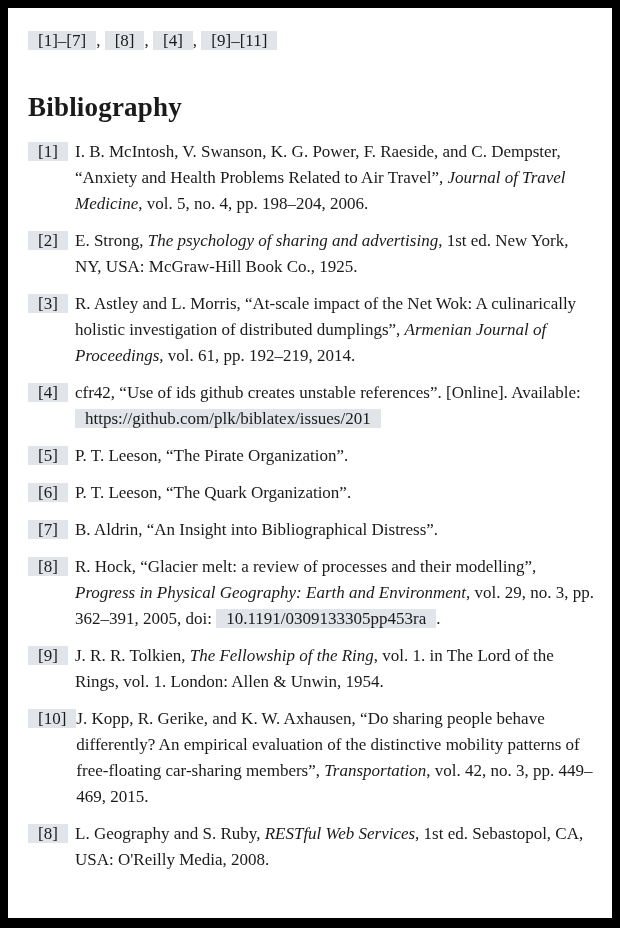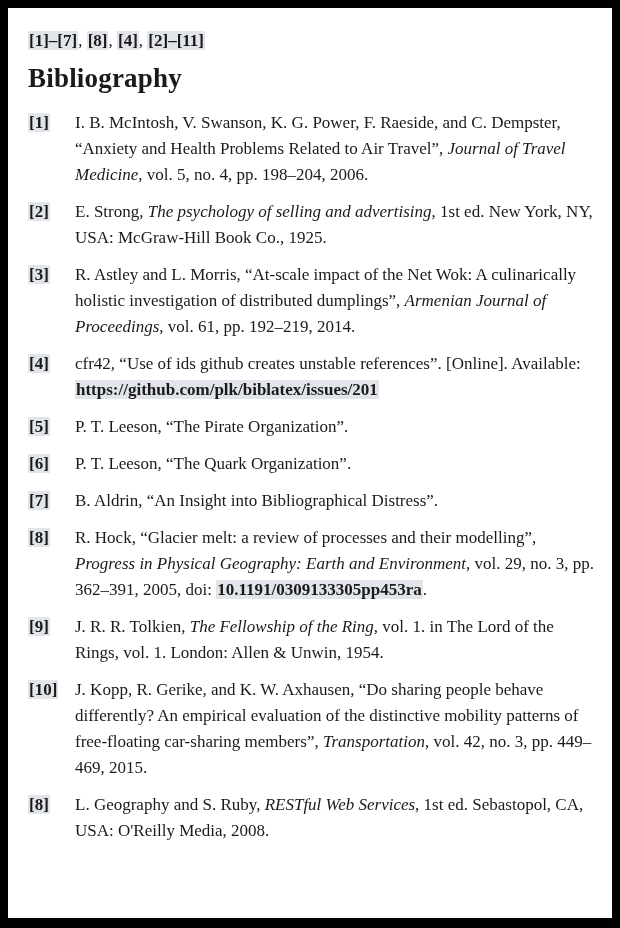--- a/index.html
+++ b/index.html
@@ -24,29 +24,28 @@
     font-family: "Liberation Serif", serif;
     color: var(--text, #1a1a1a);
     font-size: 17px;
     line-height: 26px;
   }
   .cite-line {
     white-space: nowrap;
   }
   .hl {
     background: var(--hl, #e1e4e8);
-    padding: 0 1px;
-    font-weight: bold;
+    padding: 0 10px;
   }
   h1.bib-heading {
     font-family: "Liberation Serif", serif;
     font-size: 27px;
     line-height: 32px;
     font-weight: 700;
-    margin: 8px 0 16px 0;
+    margin: 37px 0 16px 0;
     letter-spacing: 0.2px;
   }
   .entries {
     margin: 0;
   }
   .entry {
     display: flex;
     align-items: flex-start;
     margin: 0 0 11px 0;
   }
@@ -60,32 +59,32 @@
   em {
     font-style: italic;
   }
 </style>
 </head>
 <body>
 
 <div class="frame">
   <div class="page">
 
-    <div class="cite-line"><span class="hl">[1]–[7]</span><span>, </span><span class="hl">[8]</span><span>, </span><span class="hl">[4]</span><span>, </span><span class="hl">[2]–[11]</span></div>
+    <div class="cite-line"><span class="hl">[1]–[7]</span><span>, </span><span class="hl">[8]</span><span>, </span><span class="hl">[4]</span><span>, </span><span class="hl">[9]–[11]</span></div>
 
     <h1 class="bib-heading">Bibliography</h1>
 
     <div class="entries" id="entries">
         <div class="entry">
           <span class="entry-label-cell"><span class="hl">[1]</span></span>
           <p class="entry-text"><span>I. B. McIntosh, V. Swanson, K. G. Power, F. Raeside, and C. Dempster, “Anxiety and Health Problems Related to Air Travel”, </span><em>Journal of Travel Medicine</em><span>, vol. 5, no. 4, pp. 198–204, 2006.</span></p>
         </div>
         <div class="entry">
           <span class="entry-label-cell"><span class="hl">[2]</span></span>
-          <p class="entry-text"><span>E. Strong, </span><em>The psychology of selling and advertising</em><span>, 1st ed. New York, NY, USA: McGraw-Hill Book Co., 1925.</span></p>
+          <p class="entry-text"><span>E. Strong, </span><em>The psychology of sharing and advertising</em><span>, 1st ed. New York, NY, USA: McGraw-Hill Book Co., 1925.</span></p>
         </div>
         <div class="entry">
           <span class="entry-label-cell"><span class="hl">[3]</span></span>
           <p class="entry-text"><span>R. Astley and L. Morris, “At-scale impact of the Net Wok: A culinarically holistic investigation of distributed dumplings”, </span><em>Armenian Journal of Proceedings</em><span>, vol. 61, pp. 192–219, 2014.</span></p>
         </div>
         <div class="entry">
           <span class="entry-label-cell"><span class="hl">[4]</span></span>
           <p class="entry-text"><span>cfr42, “Use of ids github creates unstable references”. [Online]. Available: </span><span class="hl">https://github.com/plk/biblatex/issues/201</span></p>
         </div>
         <div class="entry">

